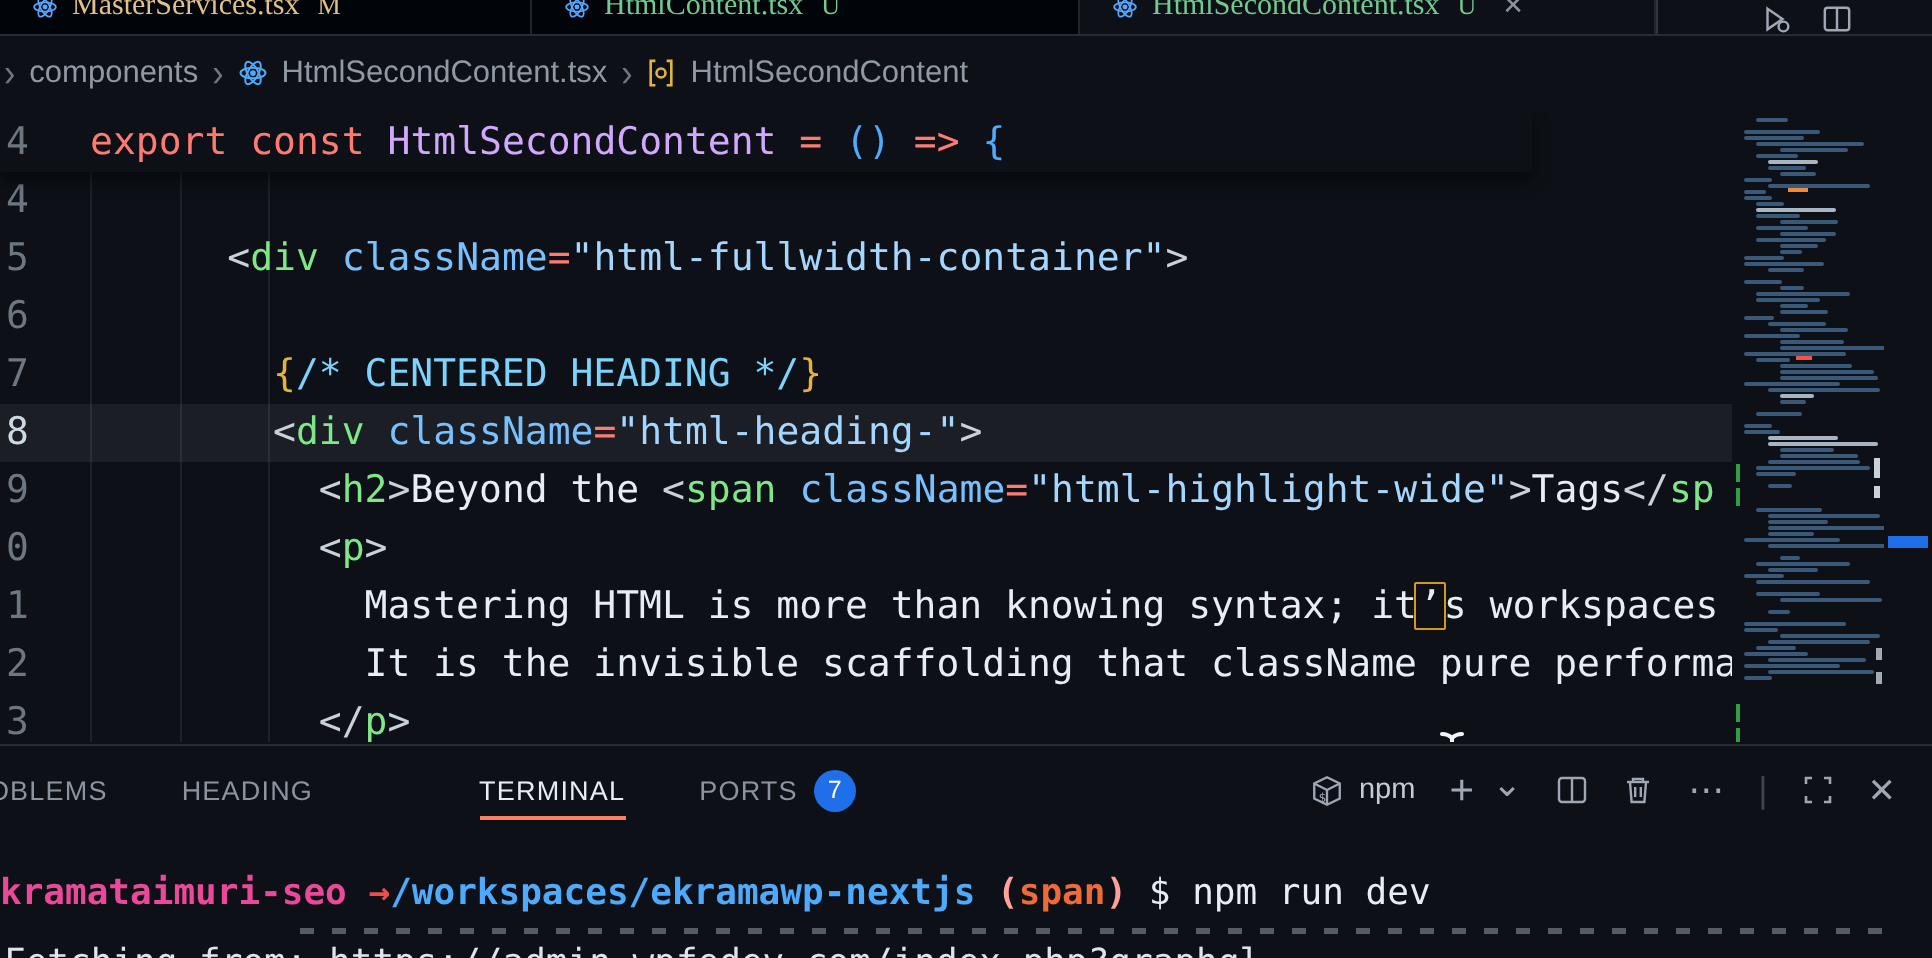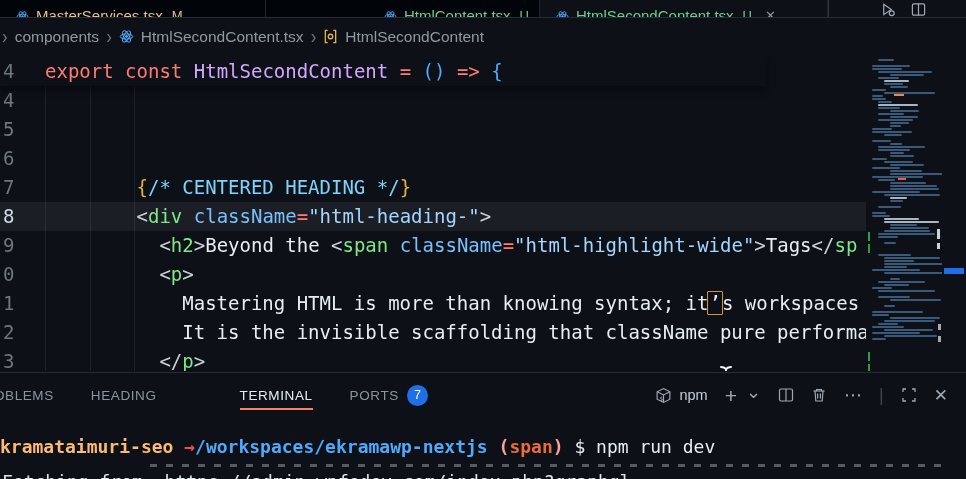--- a/index.html
+++ b/index.html
@@ -1,24 +1,24 @@
 <!DOCTYPE html>
 <html><head>
 <meta charset="utf-8">
 <style>
   * { margin:0; padding:0; box-sizing:border-box; }
   html,body { width:966px; height:479px; overflow:hidden; }
   body { background:#0d1117; font-family:"Liberation Sans",sans-serif; color:#e6edf3; position:relative; }
 
   
   .tabbar { height:18px; background:#010409; border-bottom:1px solid #262c33; display:flex; overflow:hidden; }
-  .tab { display:flex; align-items:flex-start; overflow:hidden; border-right:1px solid #21262d; padding:13px 10px 0 16px; position:relative; }
+  .tab { display:flex; align-items:flex-start; overflow:hidden; border-right:1px solid #21262d; padding:0 10px 0 16px; position:relative;font-family:Liberation Serif, serif; }
   .tab-inner { display:flex; align-items:center; gap:7px; line-height:26px; margin-top:-10px; font-size:15px; white-space:nowrap; }
   .tab1 { width:266px; }
-  .tab2 { width:274px;justify-content:flex-end; }
+  .tab2 { width:274px; }
   .tab3 { width:288px; background:#0d1117; }
   .tab-mod { color:#e2c08d; } .tab-mod .badge { color:#e2c08d; }
   .tab-new { color:#73c991; } .tab-new .badge { color:#73c991; }
   .badge { font-size:13px; margin-left:2px; }
   .tab-close { color:#8b949e; font-size:13px; margin-left:6px; }
   .editor-actions { flex:1; background:#0d1117; border-left:1px solid #30363d; display:flex; align-items:flex-start; justify-content:flex-end; gap:16px; padding:2px 40px 0 0; color:#9ea7b3; }
 
   
   .breadcrumb { height:37px; display:flex; align-items:center; gap:7px; padding-left:2px; color:#9099a3; font-size:15.5px; background:#0d1117; white-space:nowrap; }
   .bc-chev { color:#6e7681; font-size:17px; line-height:1; transform:scaleY(1.15); }
@@ -64,21 +64,21 @@
   .panel-tab.active { color:#e6edf3;margin-left:46px; }
   .panel-tab.active::after { content:""; position:absolute; left:0; right:0; bottom:7px; height:2px; background:#f78166; }
   .ports-badge { width:21px; height:21px; border-radius:50%; background:#1f6feb; color:#fff; font-size:12.5px; display:flex; align-items:center; justify-content:center; letter-spacing:0; }
   .panel-actions { margin-left:auto; display:flex; align-items:center; gap:17px; padding-right:18px; color:#9ea7b3; }
   .term-profile { display:flex; align-items:center; gap:7px; color:#c3ccd6; font-size:14.5px; }
   .pa-glyph { font-size:18px; line-height:1; color:#9ea7b3; }
   .pa-sep { color:#3d444d; font-size:18px; }
 
   .terminal { margin-top:17px; font-family:"DejaVu Sans Mono","Liberation Mono",monospace; font-size:18px; }
   .term-line { line-height:26px; white-space:pre; }
-  .t-green{color:#fdba74;font-weight:700} .t-red{color:#f14c4c;font-weight:700}
+  .t-green{color:#ec4899;font-weight:700} .t-red{color:#f14c4c;font-weight:700}
   .t-blue{color:#4daafc;font-weight:700} .t-pink{color:#ffa198;font-weight:700}
   .t-orange{color:#ee6a38;font-weight:700} .t-fg{color:#e6edf3}
   .term-faint { height:3px; width:800px; margin:4px 0 2px 150px;
     background:repeating-linear-gradient(90deg, rgba(190,205,220,.4) 0 7px, transparent 7px 16px); }
   .term-out { color:#dde4ea; }
 
   svg { display:block; }
 </style>
 </head>
 <body>
@@ -169,21 +169,21 @@
 
 <div class="editor">
   <div class="code-region">
     <div class="guides">
       <div class="guide" style="left:45px"></div>
       <div class="guide" style="left:90px"></div>
       <div class="guide" style="left:134px"></div>
     </div>
     <div class="code-lines" id="code-lines">
         <div class="code-line"><span class="gutter">4</span><span class="line-text"></span></div>
-        <div class="code-line"><span class="gutter">5</span></div>
+        <div class="code-line"><span class="gutter">5</span><span class="line-text"><span class="tk-tx">      </span><span class="tk-ang">&lt;</span><span class="tk-tag">div</span><span class="tk-tx"> </span><span class="tk-attr">className</span><span class="tk-op">=</span><span class="tk-str">"html-fullwidth-container"</span><span class="tk-ang">&gt;</span></span></div>
         <div class="code-line"><span class="gutter">6</span><span class="line-text"></span></div>
         <div class="code-line"><span class="gutter">7</span><span class="line-text"><span class="tk-tx">        </span><span class="tk-py">{</span><span class="tk-cm">/* CENTERED HEADING */</span><span class="tk-py">}</span></span></div>
         <div class="code-line current"><span class="gutter">8</span><span class="line-text"><span class="tk-tx">        </span><span class="tk-ang">&lt;</span><span class="tk-tag">div</span><span class="tk-tx"> </span><span class="tk-attr">className</span><span class="tk-op">=</span><span class="tk-str">"html-heading-"</span><span class="tk-ang">&gt;</span></span></div>
         <div class="code-line"><span class="gutter">9</span><span class="line-text"><span class="tk-tx">          </span><span class="tk-ang">&lt;</span><span class="tk-tag">h2</span><span class="tk-ang">&gt;</span><span class="tk-tx">Beyond the </span><span class="tk-ang">&lt;</span><span class="tk-tag">span</span><span class="tk-tx"> </span><span class="tk-attr">className</span><span class="tk-op">=</span><span class="tk-str">"html-highlight-wide"</span><span class="tk-ang">&gt;</span><span class="tk-tx">Tags</span><span class="tk-ang">&lt;/</span><span class="tk-tag">sp</span></span></div>
         <div class="code-line"><span class="gutter">0</span><span class="line-text"><span class="tk-tx">          </span><span class="tk-ang">&lt;</span><span class="tk-tag">p</span><span class="tk-ang">&gt;</span></span></div>
         <div class="code-line"><span class="gutter">1</span><span class="line-text"><span class="tk-tx">            Mastering HTML is more than knowing syntax; it</span><span class="tk-box">’</span><span class="tk-tx">s workspaces</span></span></div>
         <div class="code-line"><span class="gutter">2</span><span class="line-text"><span class="tk-tx">            It is the invisible scaffolding that className pure performa</span></span></div>
         <div class="code-line"><span class="gutter">3</span><span class="line-text"><span class="tk-tx">          </span><span class="tk-ang">&lt;/</span><span class="tk-tag">p</span><span class="tk-ang">&gt;</span></span></div>
       </div>
     <div class="sticky" id="sticky-line">

